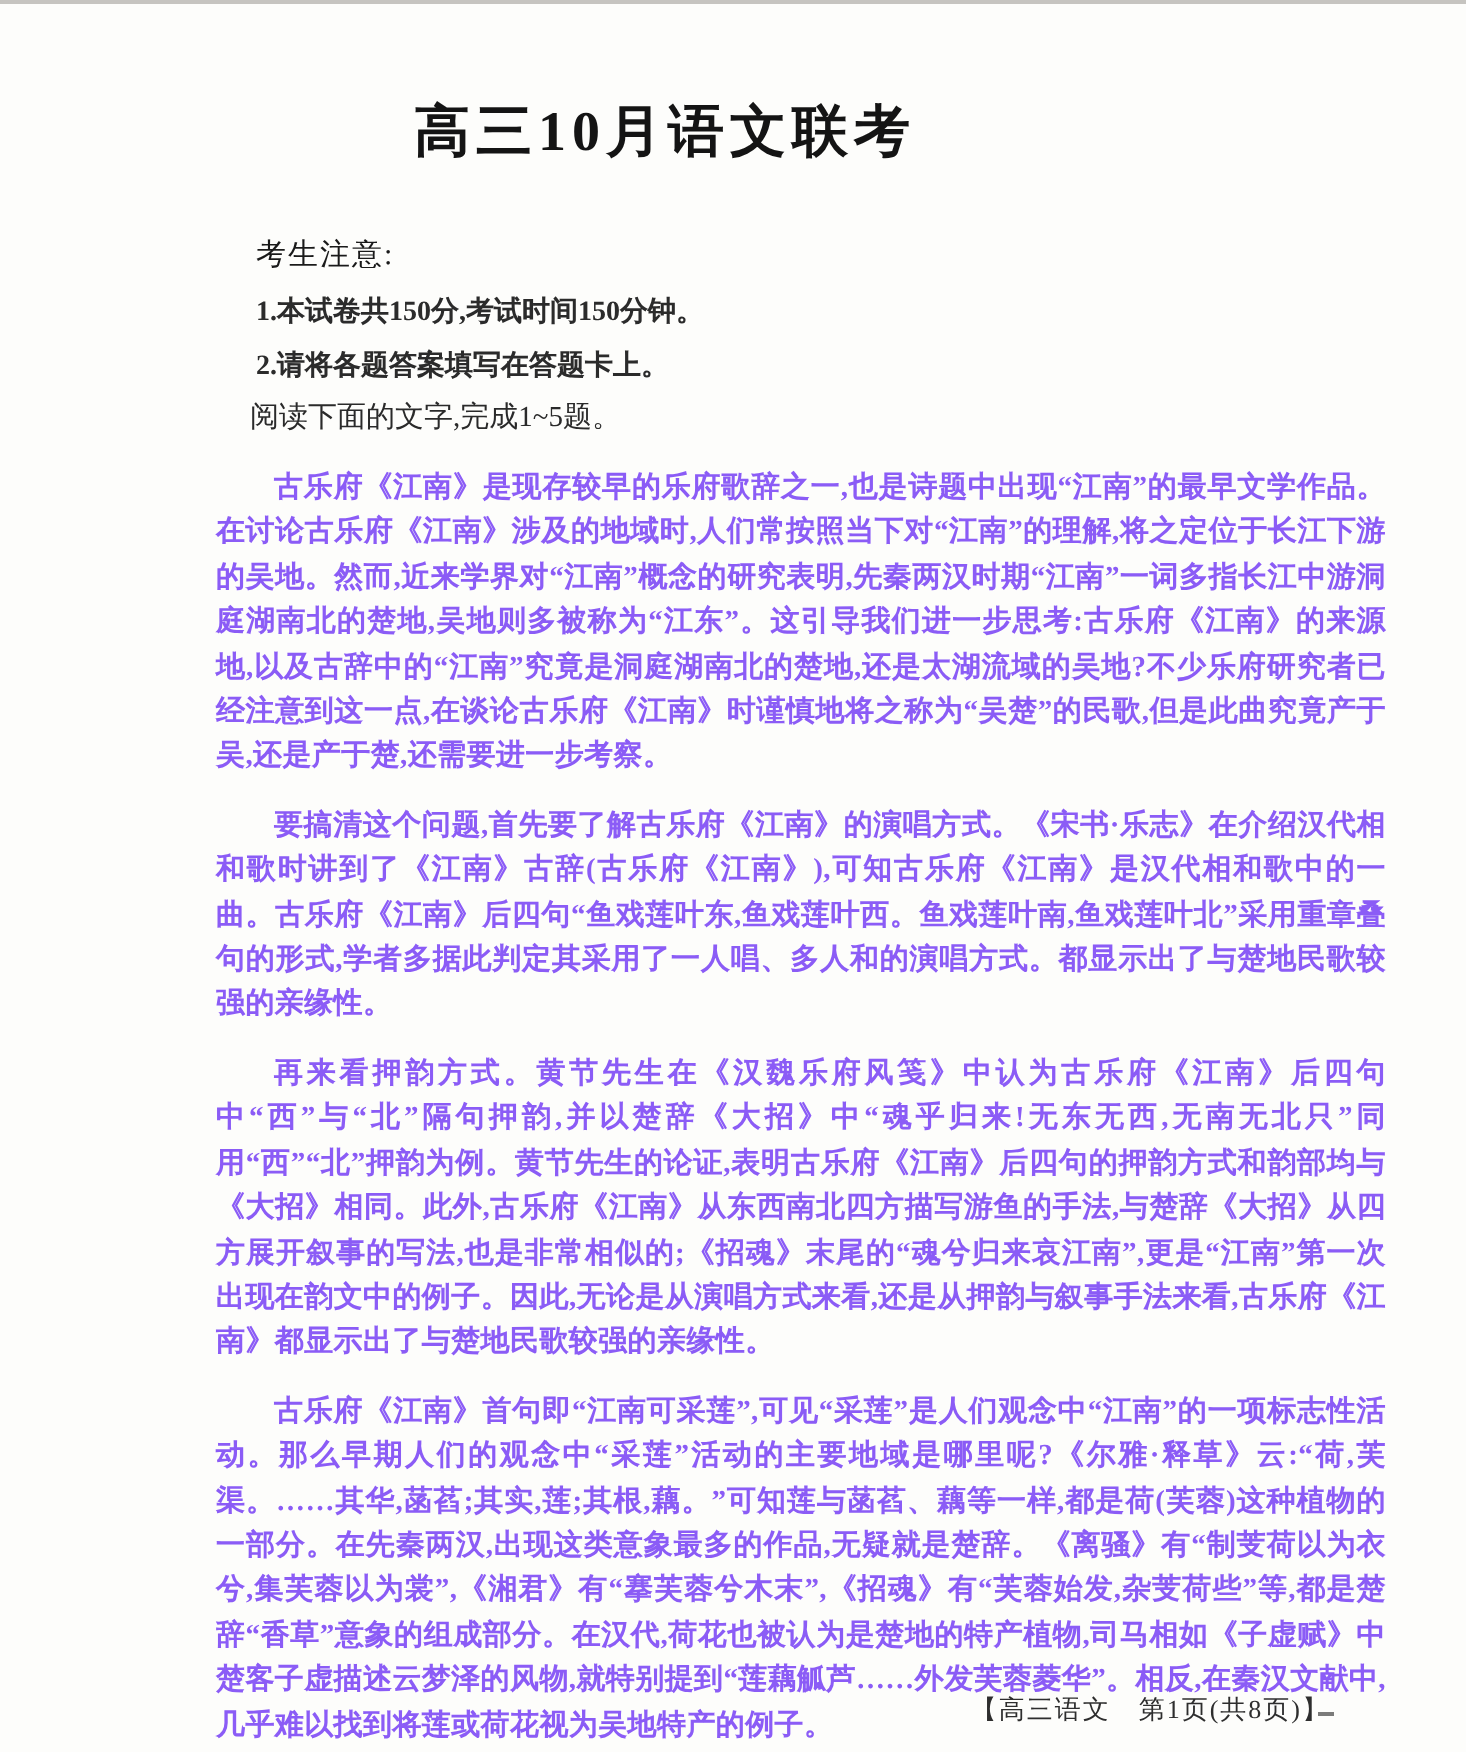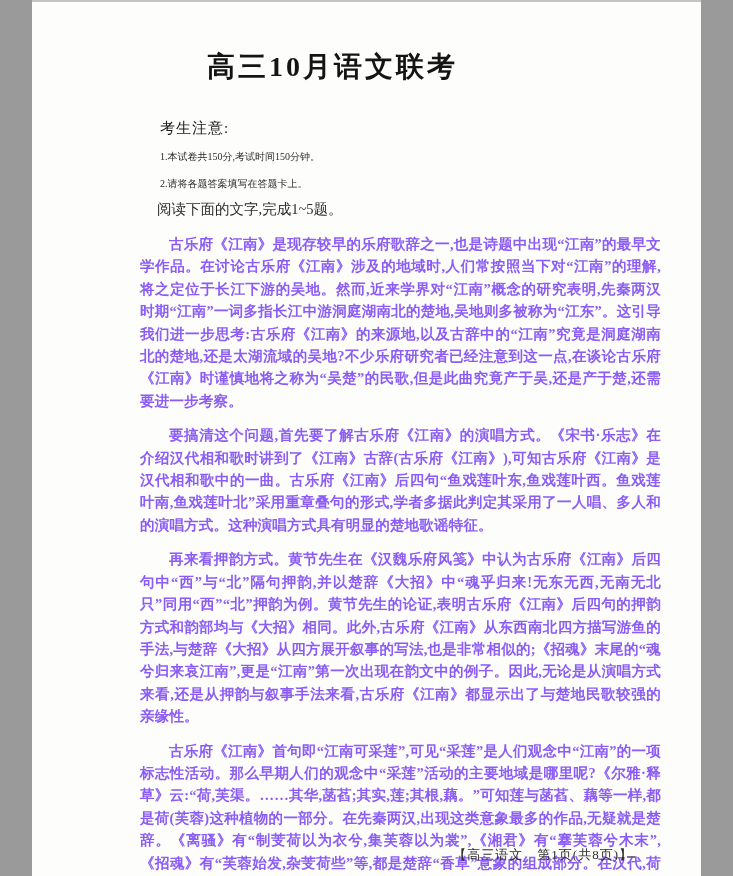--- a/index.html
+++ b/index.html
@@ -1,18 +1,18 @@
 <!DOCTYPE html>
 <html><head>
 <meta charset="utf-8">
 <style>
   html, body { margin:0; padding:0; background:#9a9a9a; }
   .page {
     position:relative;
-    width:669px; height:876px;
+    width:733px; height:876px;
     margin:0 auto;
     background:#fdfdfb;
     font-family:"Liberation Serif","DejaVu Serif",serif;
     color:#262626;
     overflow:hidden;
     box-sizing:border-box;
   }
   .scan-edge-top {
     position:absolute; top:0; left:0; right:0; height:2px;
     background:#c6c4c0;
@@ -35,23 +35,24 @@
   }
   .notice-heading {
     font-size:15px;
     font-weight:normal;
     letter-spacing:1px;
     color:#1a1a1a;
     line-height:22px;
     margin-bottom:4px;
   }
   .notice-item {
-    font-size:10px;
+    font-size:14px;
     line-height:27px;
     color:#2b2b2b;
+    font-weight:bold;
   }
   .section-heading {
     margin-top:13px;
     font-size:15px;
     font-weight:bold;
     color:#161616;
     line-height:24px;
   }
   .subsection-heading {
     font-size:15px;
@@ -103,21 +104,21 @@
 
     <div class="notice">
       <div class="notice-heading">考生注意:</div>
       <div class="notice-item">1.本试卷共150分,考试时间150分钟。</div>
       <div class="notice-item">2.请将各题答案填写在答题卡上。</div>
     </div>
 
     <p class="instruction">阅读下面的文字,完成1~5题。</p>
 
     <p class="para">古乐府《江南》是现存较早的乐府歌辞之一,也是诗题中出现“江南”的最早文学作品。在讨论古乐府《江南》涉及的地域时,人们常按照当下对“江南”的理解,将之定位于长江下游的吴地。然而,近来学界对“江南”概念的研究表明,先秦两汉时期“江南”一词多指长江中游洞庭湖南北的楚地,吴地则多被称为“江东”。这引导我们进一步思考:古乐府《江南》的来源地,以及古辞中的“江南”究竟是洞庭湖南北的楚地,还是太湖流域的吴地?不少乐府研究者已经注意到这一点,在谈论古乐府《江南》时谨慎地将之称为“吴楚”的民歌,但是此曲究竟产于吴,还是产于楚,还需要进一步考察。</p>
-    <p class="para">要搞清这个问题,首先要了解古乐府《江南》的演唱方式。《宋书·乐志》在介绍汉代相和歌时讲到了《江南》古辞(古乐府《江南》),可知古乐府《江南》是汉代相和歌中的一曲。古乐府《江南》后四句“鱼戏莲叶东,鱼戏莲叶西。鱼戏莲叶南,鱼戏莲叶北”采用重章叠句的形式,学者多据此判定其采用了一人唱、多人和的演唱方式。这种演唱方式具有明显的楚地歌谣特征。</p>
+    <p class="para">要搞清这个问题,首先要了解古乐府《江南》的演唱方式。《宋书·乐志》在介绍汉代相和歌时讲到了《江南》古辞(古乐府《江南》),可知古乐府《江南》是汉代相和歌中的一曲。古乐府《江南》后四句“鱼戏莲叶东,鱼戏莲叶西。鱼戏莲叶南,鱼戏莲叶北”采用重章叠句的形式,学者多据此判定其采用了一人唱、多人和的演唱方式。都显示出了与楚地民歌较强的亲缘性。</p>
     <p class="para">再来看押韵方式。黄节先生在《汉魏乐府风笺》中认为古乐府《江南》后四句中“西”与“北”隔句押韵,并以楚辞《大招》中“魂乎归来!无东无西,无南无北只”同用“西”“北”押韵为例。黄节先生的论证,表明古乐府《江南》后四句的押韵方式和韵部均与《大招》相同。此外,古乐府《江南》从东西南北四方描写游鱼的手法,与楚辞《大招》从四方展开叙事的写法,也是非常相似的;《招魂》末尾的“魂兮归来哀江南”,更是“江南”第一次出现在韵文中的例子。因此,无论是从演唱方式来看,还是从押韵与叙事手法来看,古乐府《江南》都显示出了与楚地民歌较强的亲缘性。</p>
     <p class="para">古乐府《江南》首句即“江南可采莲”,可见“采莲”是人们观念中“江南”的一项标志性活动。那么早期人们的观念中“采莲”活动的主要地域是哪里呢?《尔雅·释草》云:“荷,芙渠。……其华,菡萏;其实,莲;其根,藕。”可知莲与菡萏、藕等一样,都是荷(芙蓉)这种植物的一部分。在先秦两汉,出现这类意象最多的作品,无疑就是楚辞。《离骚》有“制芰荷以为衣兮,集芙蓉以为裳”,《湘君》有“搴芙蓉兮木末”,《招魂》有“芙蓉始发,杂芰荷些”等,都是楚辞“香草”意象的组成部分。在汉代,荷花也被认为是楚地的特产植物,司马相如《子虚赋》中楚客子虚描述云梦泽的风物,就特别提到“莲藕觚芦……外发芙蓉菱华”。相反,在秦汉文献中,几乎难以找到将莲或荷花视为吴地特产的例子。</p>
 
   </div>
 
   <div class="footer">【高三语文　第1页(共8页)】</div>
   <div class="scan-artifact"></div>
 </div>
 
 </body></html>

